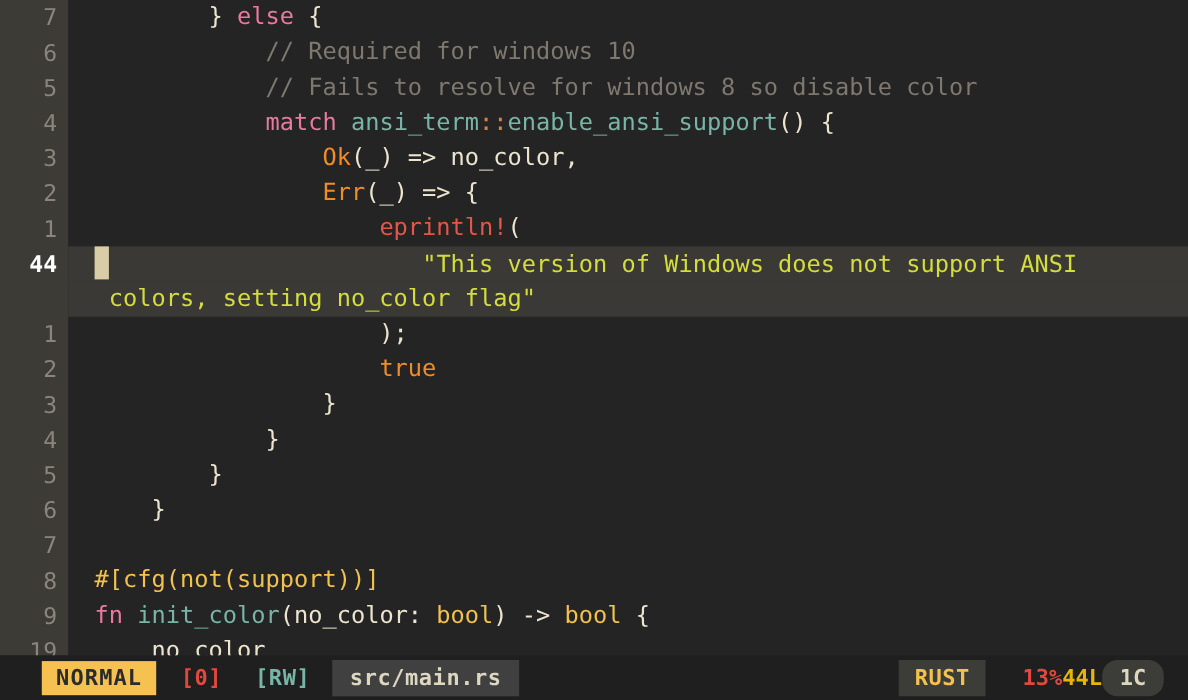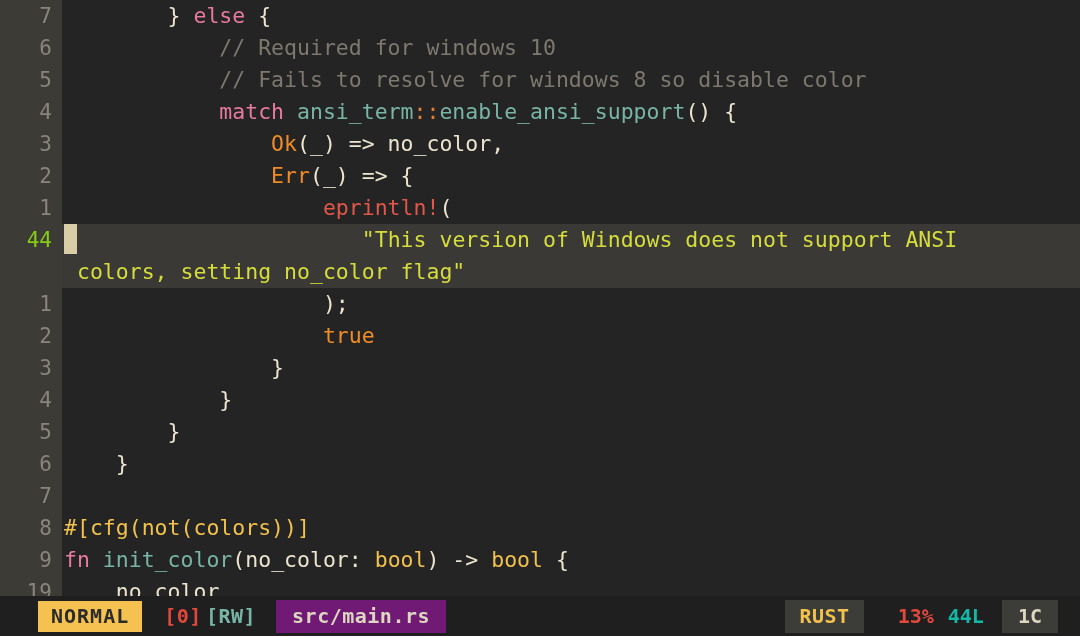--- a/index.html
+++ b/index.html
@@ -52,27 +52,27 @@
   .lnum {
     flex: 0 0 62px;
     width: 62px;
     text-align: right;
     padding-right: 10px;
     box-sizing: border-box;
     color: #8a857c;
     font-size: 21px;
   }
   .lnum.cur {
-    color: #84cc16;
-    font-weight: normal;
+    color: #ffffff;
+    font-weight: bold;
   }
   .lnum.blank { color: transparent; }
   .code {
     flex: 1 1 auto;
-    padding-left: 2px;
+    padding-left: 24px;
     color: #ece4cf;
     position: relative;
     white-space: pre;
   }
   .row.current .code { background: #3b3935; }
   .row.current { background: transparent; }
   .row.current .code { box-shadow: 0 0 0 0 transparent; }
 
   .cursorblk {
     display: inline-block;
@@ -124,25 +124,25 @@
     padding: 3px 13px 4px 13px;
     letter-spacing: 1px;
   }
   .sl-count {
     color: #e2483c;
     margin-left: 22px;
     letter-spacing: 0.5px;
   }
   .sl-rw {
     color: #79b5a6;
-    margin-left: 4px;
+    margin-left: 30px;
     letter-spacing: 0.5px;
   }
   .sl-file {
-    background: #701a75;
+    background: #404040;
     color: #ddd6c1;
     padding: 4px 16px 5px 16px;
     margin-left: 20px;
     letter-spacing: 0.5px;
   }
   .sl-enc {
     color: #79b5a6;
     letter-spacing: 0.5px;
   }
   .sl-lang {
@@ -150,28 +150,27 @@
     color: #f2c14e;
     padding: 4px 14px 5px 14px;
     margin-left: 22px;
     letter-spacing: 0.5px;
   }
   .sl-pct {
     color: #e2483c;
     margin-left: 34px;
   }
   .sl-lines {
-    color: #14b8a6;
-    margin-left: 14px;
+    color: #eab308;
   }
   .sl-col {
     background: #3c3c39;
     color: #ddd6c1;
     padding: 4px 16px 5px 16px;
-    margin-left: 18px;
+    border-radius: 14px;
   }
 </style>
 </head>
 <body>
 
 <div id="app">
 
   <div id="editor">
     <div class="gutter-bg"></div>
     <div class="rows" id="rows">
@@ -184,21 +183,21 @@
         <div class="row"><div class="lnum">1</div><div class="code"><span class="c-punct">                    </span><span class="c-macro">eprintln!</span><span class="c-punct">(</span></div></div>
         <div class="row current"><div class="lnum cur">44</div><div class="code"><span class="cursorblk"></span><span class="c-str">                      "This version of Windows does not support ANSI</span></div></div>
         <div class="row current wrapcont"><div class="lnum blank"></div><div class="code"><span class="c-str"> colors, setting no_color flag"</span></div></div>
         <div class="row"><div class="lnum">1</div><div class="code"><span class="c-punct">                    );</span></div></div>
         <div class="row"><div class="lnum">2</div><div class="code"><span class="c-punct">                    </span><span class="c-num">true</span></div></div>
         <div class="row"><div class="lnum">3</div><div class="code"><span class="c-punct">                }</span></div></div>
         <div class="row"><div class="lnum">4</div><div class="code"><span class="c-punct">            }</span></div></div>
         <div class="row"><div class="lnum">5</div><div class="code"><span class="c-punct">        }</span></div></div>
         <div class="row"><div class="lnum">6</div><div class="code"><span class="c-punct">    }</span></div></div>
         <div class="row"><div class="lnum">7</div><div class="code"><span class="c-punct"></span></div></div>
-        <div class="row"><div class="lnum">8</div><div class="code"><span class="c-attr">#[cfg(not(colors))]</span></div></div>
+        <div class="row"><div class="lnum">8</div><div class="code"><span class="c-attr">#[cfg(not(support))]</span></div></div>
         <div class="row"><div class="lnum">9</div><div class="code"><span class="c-kw">fn</span><span class="c-punct"> </span><span class="c-fn">init_color</span><span class="c-plain">(no_color: </span><span class="c-attr">bool</span><span class="c-punct">) </span><span class="c-punct">-&gt;</span><span class="c-punct"> </span><span class="c-attr">bool</span><span class="c-punct"> {</span></div></div>
         <div class="row"><div class="lnum">19</div><div class="code"><span class="c-plain">    no_color</span></div></div>
       </div>
   </div>
 
   <div id="statusline">
     <div class="sl-left">
       <span class="sl-mode">NORMAL</span>
       <span class="sl-count">[0]</span>
       <span class="sl-rw">[RW]</span>

